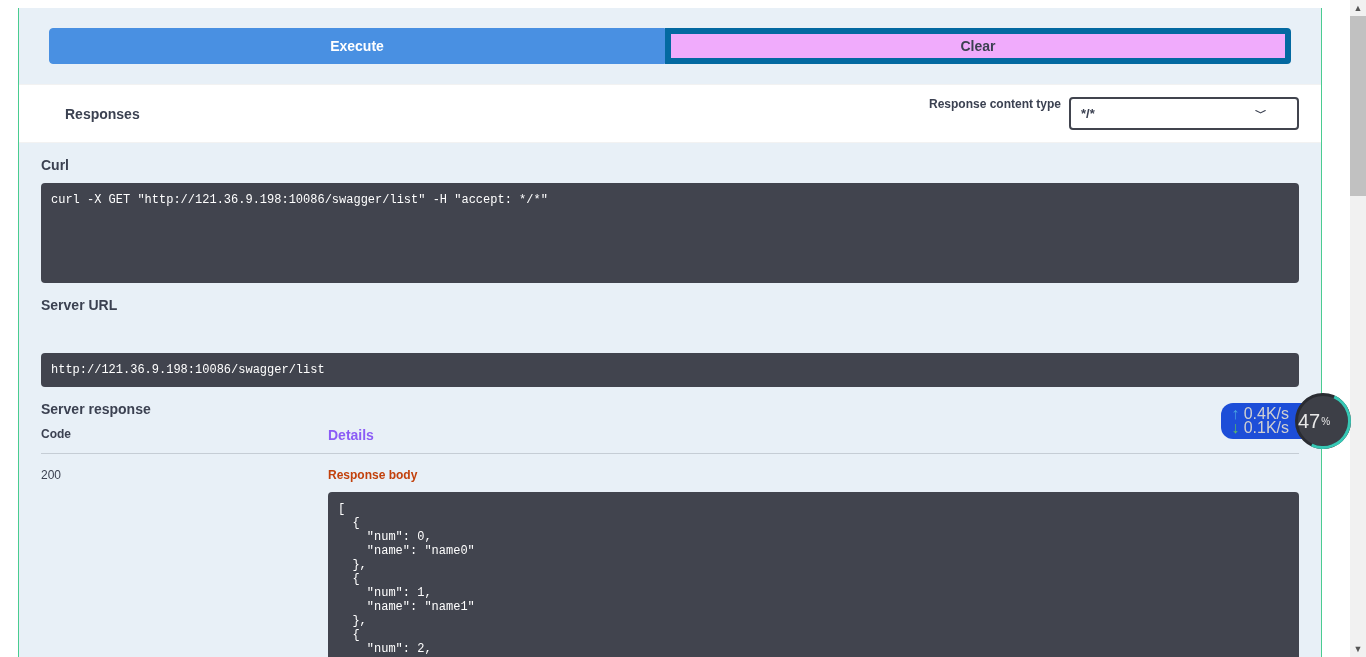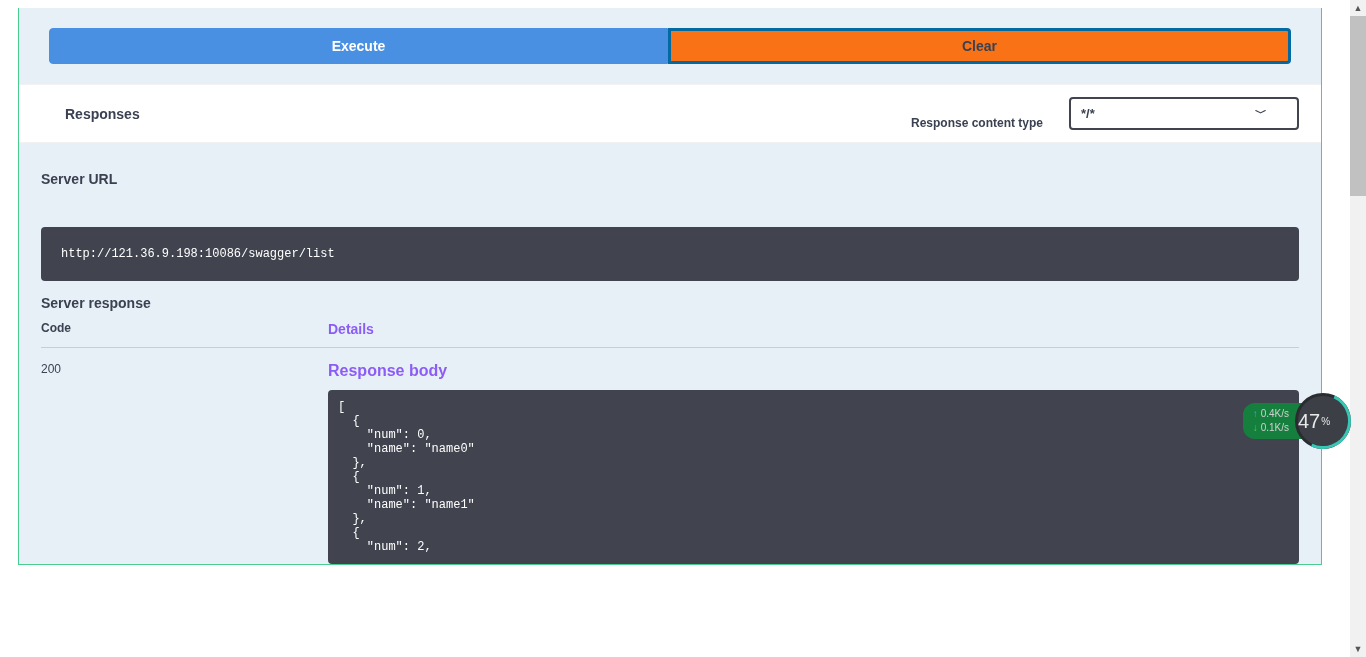--- a/index.html
+++ b/index.html
@@ -39,44 +39,44 @@
   align-items: center;
   justify-content: center;
 }
 .btn-execute {
   background: #4990e2;
   color: #fff;
   border: 1px solid #4990e2;
   border-radius: 4px 0 0 4px;
 }
 .btn-clear {
-  background: #f97316;
-  color: #3b4151;
-  border: 3px solid #0369a1;
+  background: #f0abfc;
+  color: #3b4151;
+  border: 6px solid #0369a1;
   border-radius: 0 4px 4px 0;
 }
 .responses-header {
   background: #fff;
   padding: 12px 22px;
   display: flex;
   align-items: center;
   justify-content: space-between;
   border-top: 1px solid rgba(0,0,0,0.05);
   border-bottom: 1px solid rgba(0,0,0,0.05);
 }
 .responses-title {
   font-size: 14px;
   font-weight: 700;
   color: #3b4151;
   margin-left: 24px;
 }
 .content-type-wrap {
   display: flex;
-  align-items: flex-end;
-  gap: 26px;
+  align-items: flex-start;
+  gap: 8px;
 }
 .content-type-label {
   font-size: 12px;
   font-weight: 700;
   color: #3b4151;
 }
 .content-type-select {
   border: 2px solid #41444e;
   border-radius: 4px;
   padding: 6px 30px 6px 10px;
@@ -108,21 +108,21 @@
   background: #41444e;
   color: #fff;
   border-radius: 4px;
   padding: 10px;
   font-family: Consolas, Monaco, "Courier New", monospace;
   font-size: 12px;
   white-space: pre-wrap;
   word-break: break-all;
 }
 .curl-block { min-height: 100px; }
-.url-block { padding: 20px; margin-top: 40px; }
+.url-block { padding: 10px; margin-top: 40px; }
 .table-header {
   display: flex;
   border-bottom: 1px solid rgba(59,65,81,0.2);
   padding: 10px 0 10px 0;
   margin: 0 22px;
 }
 .th-code {
   width: 287px;
   font-size: 12px;
   font-weight: 700;
@@ -146,23 +146,23 @@
 .td-details {
   flex: 1;
 }
 .server-resp-label {
   font-size: 14px;
   font-weight: 700;
   color: #3b4151;
   padding: 14px 12px 0 22px;
 }
 .response-body-label {
-  font-size: 16px;
-  font-weight: 700;
-  color: #8b5cf6;
+  font-size: 12px;
+  font-weight: 700;
+  color: #c2410c;
   margin-bottom: 10px;
 }
 .response-body-block {
   background: #41444e;
   color: #fff;
   border-radius: 4px;
   padding: 10px;
   font-family: Consolas, Monaco, "Courier New", monospace;
   font-size: 12px;
   white-space: pre;
@@ -197,24 +197,24 @@
   cursor: pointer;
 }
 .net-widget {
   position: absolute;
   right: 15px;
   top: 393px;
   display: flex;
   align-items: center;
 }
 .net-stats {
-  background: #15803d;
+  background: #1d4ed8;
   border-radius: 12px 0 0 12px;
   padding: 4px 18px 4px 10px;
-  font-size: 10px;
+  font-size: 16px;
   color: #d0d0d0;
   line-height: 14px;
   margin-right: -12px;
 }
 .net-up::before { content: "↑ "; color: #4aa3df; }
 .net-down::before { content: "↓ "; color: #5fbf5f; }
 .net-circle {
   width: 56px; height: 56px;
   border-radius: 50%;
   background: #3d3f47;
@@ -259,20 +259,22 @@
       <div class="content-type-wrap">
         <span class="content-type-label">Response content type</span>
         <div class="content-type-select">
           <span>*/*</span>
           <span class="chevron">﹀</span>
         </div>
       </div>
     </div>
 
     <div class="section">
+      <div class="section-label">Curl</div>
+      <div class="code-block curl-block">curl -X GET "http://121.36.9.198:10086/swagger/list" -H "accept: */*"</div>
     </div>
 
     <div class="section">
       <div class="section-label">Server URL</div>
       <div class="code-block url-block">http://121.36.9.198:10086/swagger/list</div>
     </div>
 
     <div class="server-resp-label">Server response</div>
 
     <div class="table-header">

